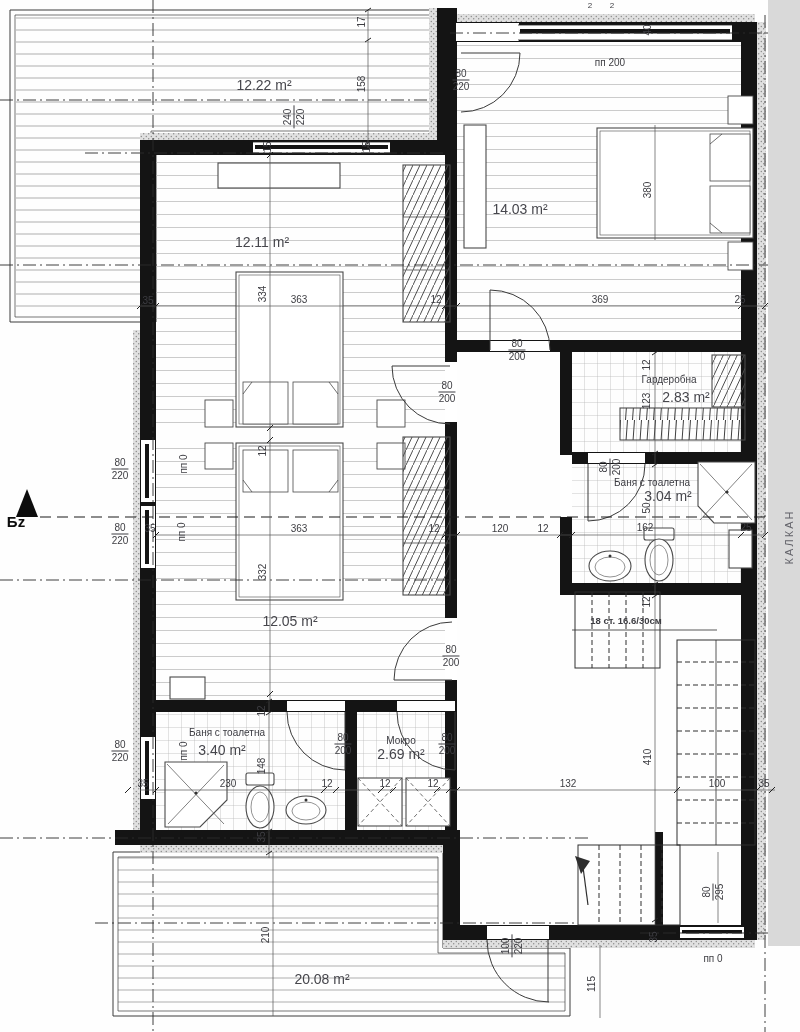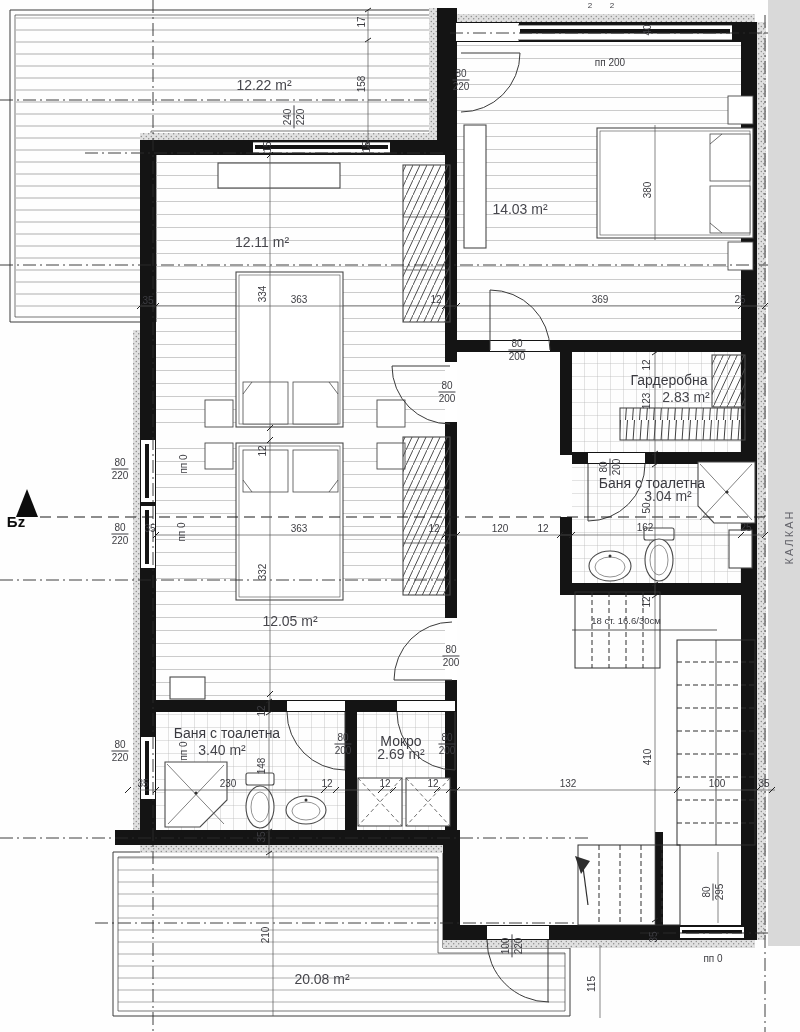--- a/index.html
+++ b/index.html
@@ -9,24 +9,24 @@
   .labels{position:absolute;left:0;top:0;width:800px;height:1032px;pointer-events:none;}
   .lbl{position:absolute;font-size:10px;color:#3d3d42;transform:translate(-50%,-50%);
        white-space:nowrap;line-height:1;}
   .rot{transform:translate(-50%,-50%) rotate(-90deg);}
   .frac{display:inline-flex;flex-direction:column;align-items:center;}
   .frac.rot{transform:translate(-50%,-50%) rotate(-90deg);}
   .fr-t{border-bottom:1px solid #3d3d42;padding:0 3px 1px;}
   .fr-b{padding-top:1px;}
   .s8{font-size:8px;}
   .area{font-size:14px;color:#46464c;}
-  .rname{font-size:14px;color:#3a3a40;}
+  .rname{font-size:10px;color:#3a3a40;}
   .bz{font-size:15px;font-weight:bold;color:#0d0d0d;}
   .kalkan{font-size:11px;letter-spacing:2px;color:#63636a;}
-  .note{font-size:9.5px;}
+  .note{font-size:9.5px;font-weight:bold;}
 </style>
 </head>
 <body>
 
 <div class="plan">
 <svg width="800" height="1032" viewBox="0 0 800 1032">
   <defs>
     <pattern id="deck" width="12" height="12" patternUnits="userSpaceOnUse">
       <path d="M0,6 H12" stroke="#8d8d8d" stroke-width="0.7"></path>
     </pattern>

